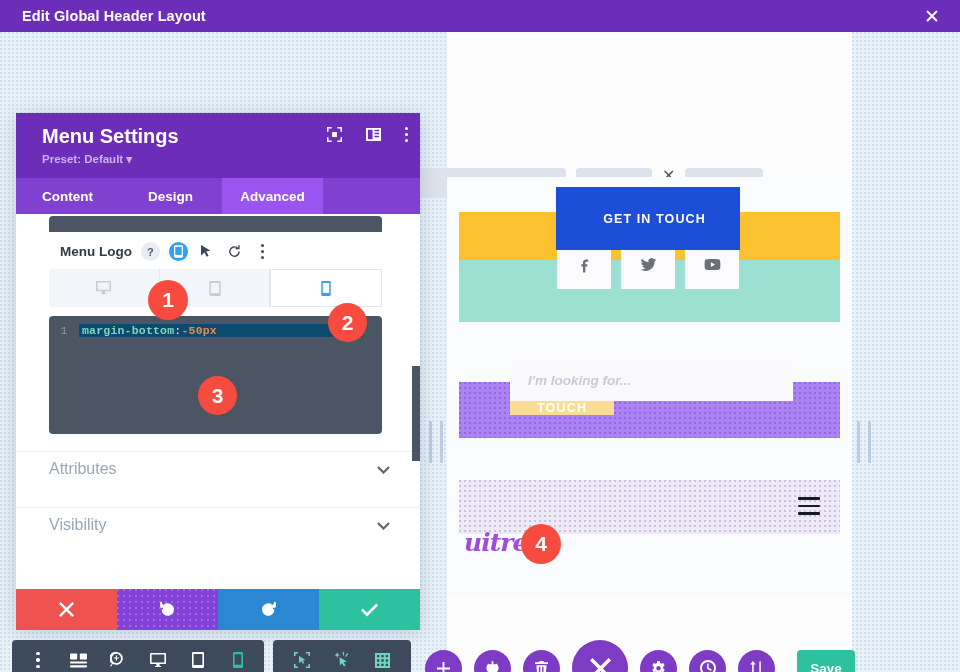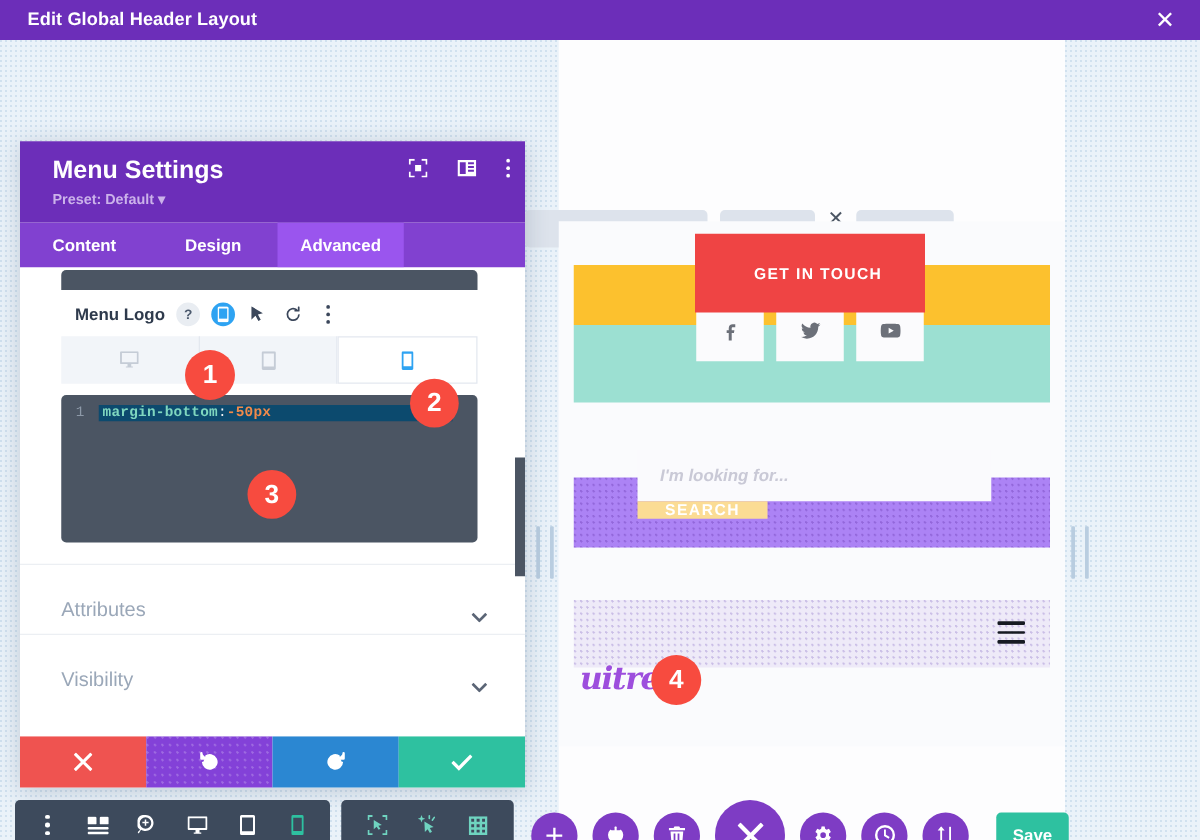--- a/index.html
+++ b/index.html
@@ -71,21 +71,21 @@
   .prev-hero {
     position: absolute; left: 12px; top: 35px; width: 381px; height: 48px;
     background: #fcc12e;
   }
   .prev-teal {
     position: absolute; left: 12px; top: 83px; width: 381px; height: 62px;
     background: #9ce0d2;
   }
   .cta-btn {
     position: absolute; left: 109px; top: 10px; width: 184px; height: 63px;
-    background: #ef4444; color: #fff; display: flex; align-items: center;
+    background: #1d4ed8; color: #fff; display: flex; align-items: center;
     justify-content: center; font-size: 12.5px; font-weight: bold;
     letter-spacing: 1.1px; cursor: pointer; z-index: 4; padding-left: 13px;
   }
   .socials {
     position: absolute; left: 110px; top: 62px; width: 183px; height: 50px;
     display: flex; gap: 10px; z-index: 3;
   }
   .soc {
     width: 54px; height: 50px; background: #fbfbfd; display: flex;
     align-items: center; justify-content: center; cursor: pointer;
@@ -211,22 +211,22 @@
   .code-content {
     flex: 1; margin-right: 20px; background: #0c4a6e; padding-left: 3px;
     white-space: pre; letter-spacing: .2px;
   }
   .tok-prop { color: #7fd6bf; font-weight: bold; }
   .tok-punc { color: #eef2f5; }
   .tok-val  { color: #f08a4b; font-weight: bold; }
 
   .accordion {
     position: absolute; left: 0; width: 404px; border-top: 1px solid #eceff3;
-    display: flex; align-items: center; justify-content: space-between;
-    padding: 18px 30px 0 33px; cursor: pointer;
+    display: flex; align-items: flex-start; justify-content: space-between;
+    padding: 8px 30px 0 33px; cursor: pointer;
   }
   .acc-attributes { top: 237px; height: 56px; }
   .acc-visibility { top: 293px; height: 56px; }
   .acc-label { font-size: 16px; color: #9aa7b8; }
   .chev { width: 13px; height: 8px; }
   .chev svg { stroke: #5b6576; fill: none; stroke-width: 2.2; }
 
   .modal-scrollbar {
     position: absolute; right: 0px; top: 152px; width: 8px; height: 95px;
     background: #4b5563; border-radius: 0;
@@ -327,21 +327,21 @@
         <div class="soc">
           <svg viewBox="0 0 24 24">
               <path d="M21.6 7.2a2.5 2.5 0 0 0-1.8-1.8C18.2 5 12 5 12 5s-6.2 0-7.8.4A2.5 2.5 0 0 0 2.4 7.2 26 26 0 0 0 2 12a26 26 0 0 0 .4 4.8 2.5 2.5 0 0 0 1.8 1.8C5.8 19 12 19 12 19s6.2 0 7.8-.4a2.5 2.5 0 0 0 1.8-1.8A26 26 0 0 0 22 12a26 26 0 0 0-.4-4.8zM10 15V9l5.2 3z"></path>
             </svg>
         </div>
       </div>
 
       <div class="prev-purple"></div>
       <div class="searchwrap">
         <input class="search-field" placeholder="I'm looking for..." style="">
-        <button class="search-btn">SEARCH</button>
+        <button class="search-btn">TOUCH</button>
       </div>
 
       <div class="menu-bar">
         <div class="hamburger">
           <span></span>
             <span></span>
             <span></span>
         </div>
       </div>
       <div class="brand-logo">uitre</div>

